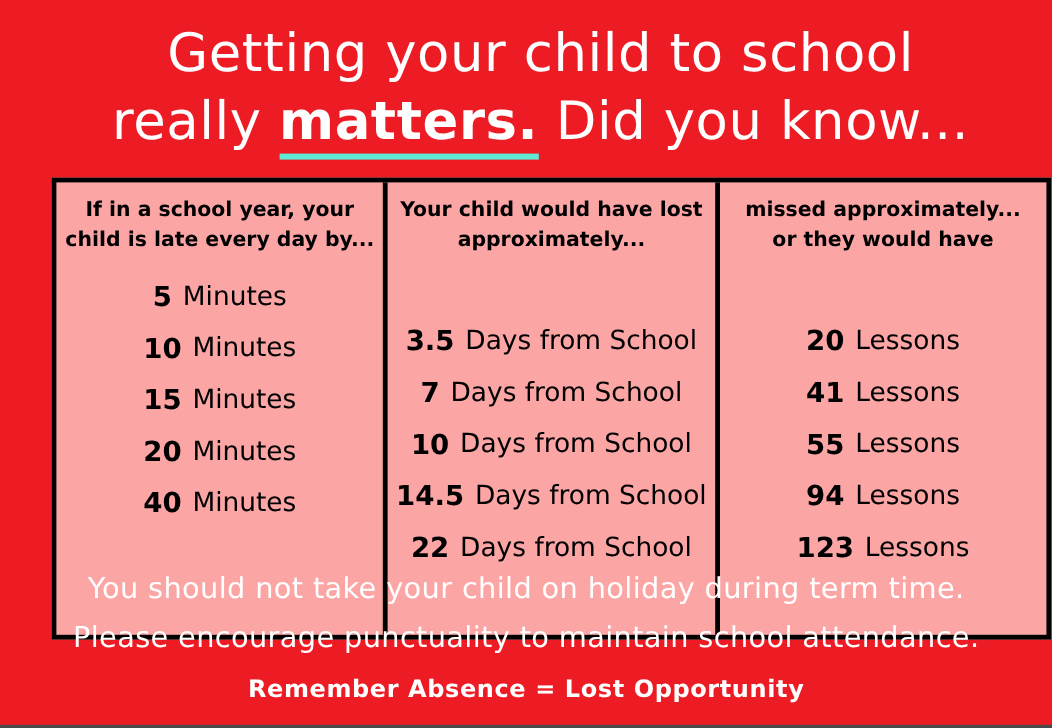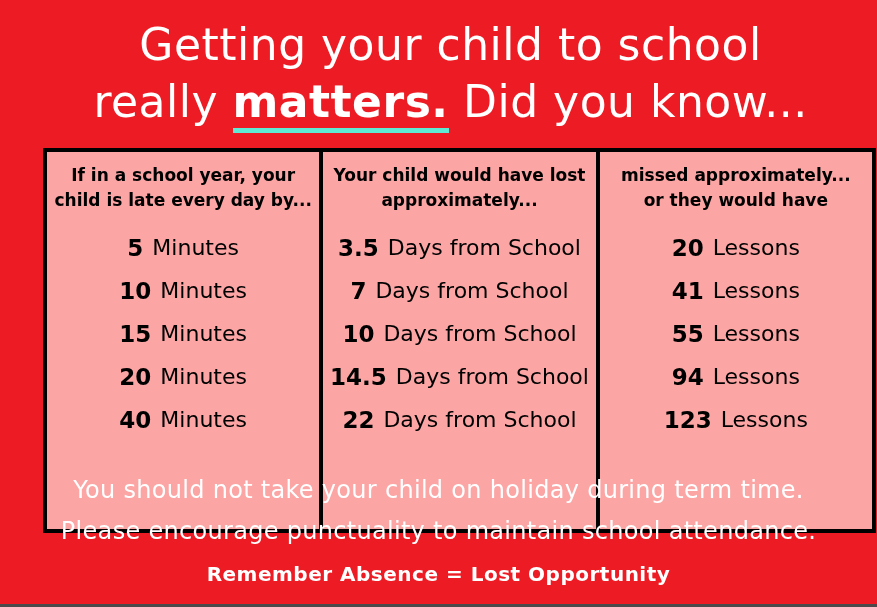--- a/index.html
+++ b/index.html
@@ -44,21 +44,21 @@
     display: flex;
     margin-left: 21px;
   }
   .col {
     flex: 1 1 0;
     display: flex;
     flex-direction: column;
     align-items: center;
     min-width: 0;
   }
-  .col + .col { border-left: 4px solid #000000; }
+  .col + .col { border-left: 4px solid #000000; gap: 37px; }
   .col-header {
     margin-top: 11px;
     font-weight: bold;
     font-size: 17px;
     line-height: 25px;
     text-align: center;
     color: #000000;
     white-space: nowrap;
   }
   .rows { margin-top: 13px; }

